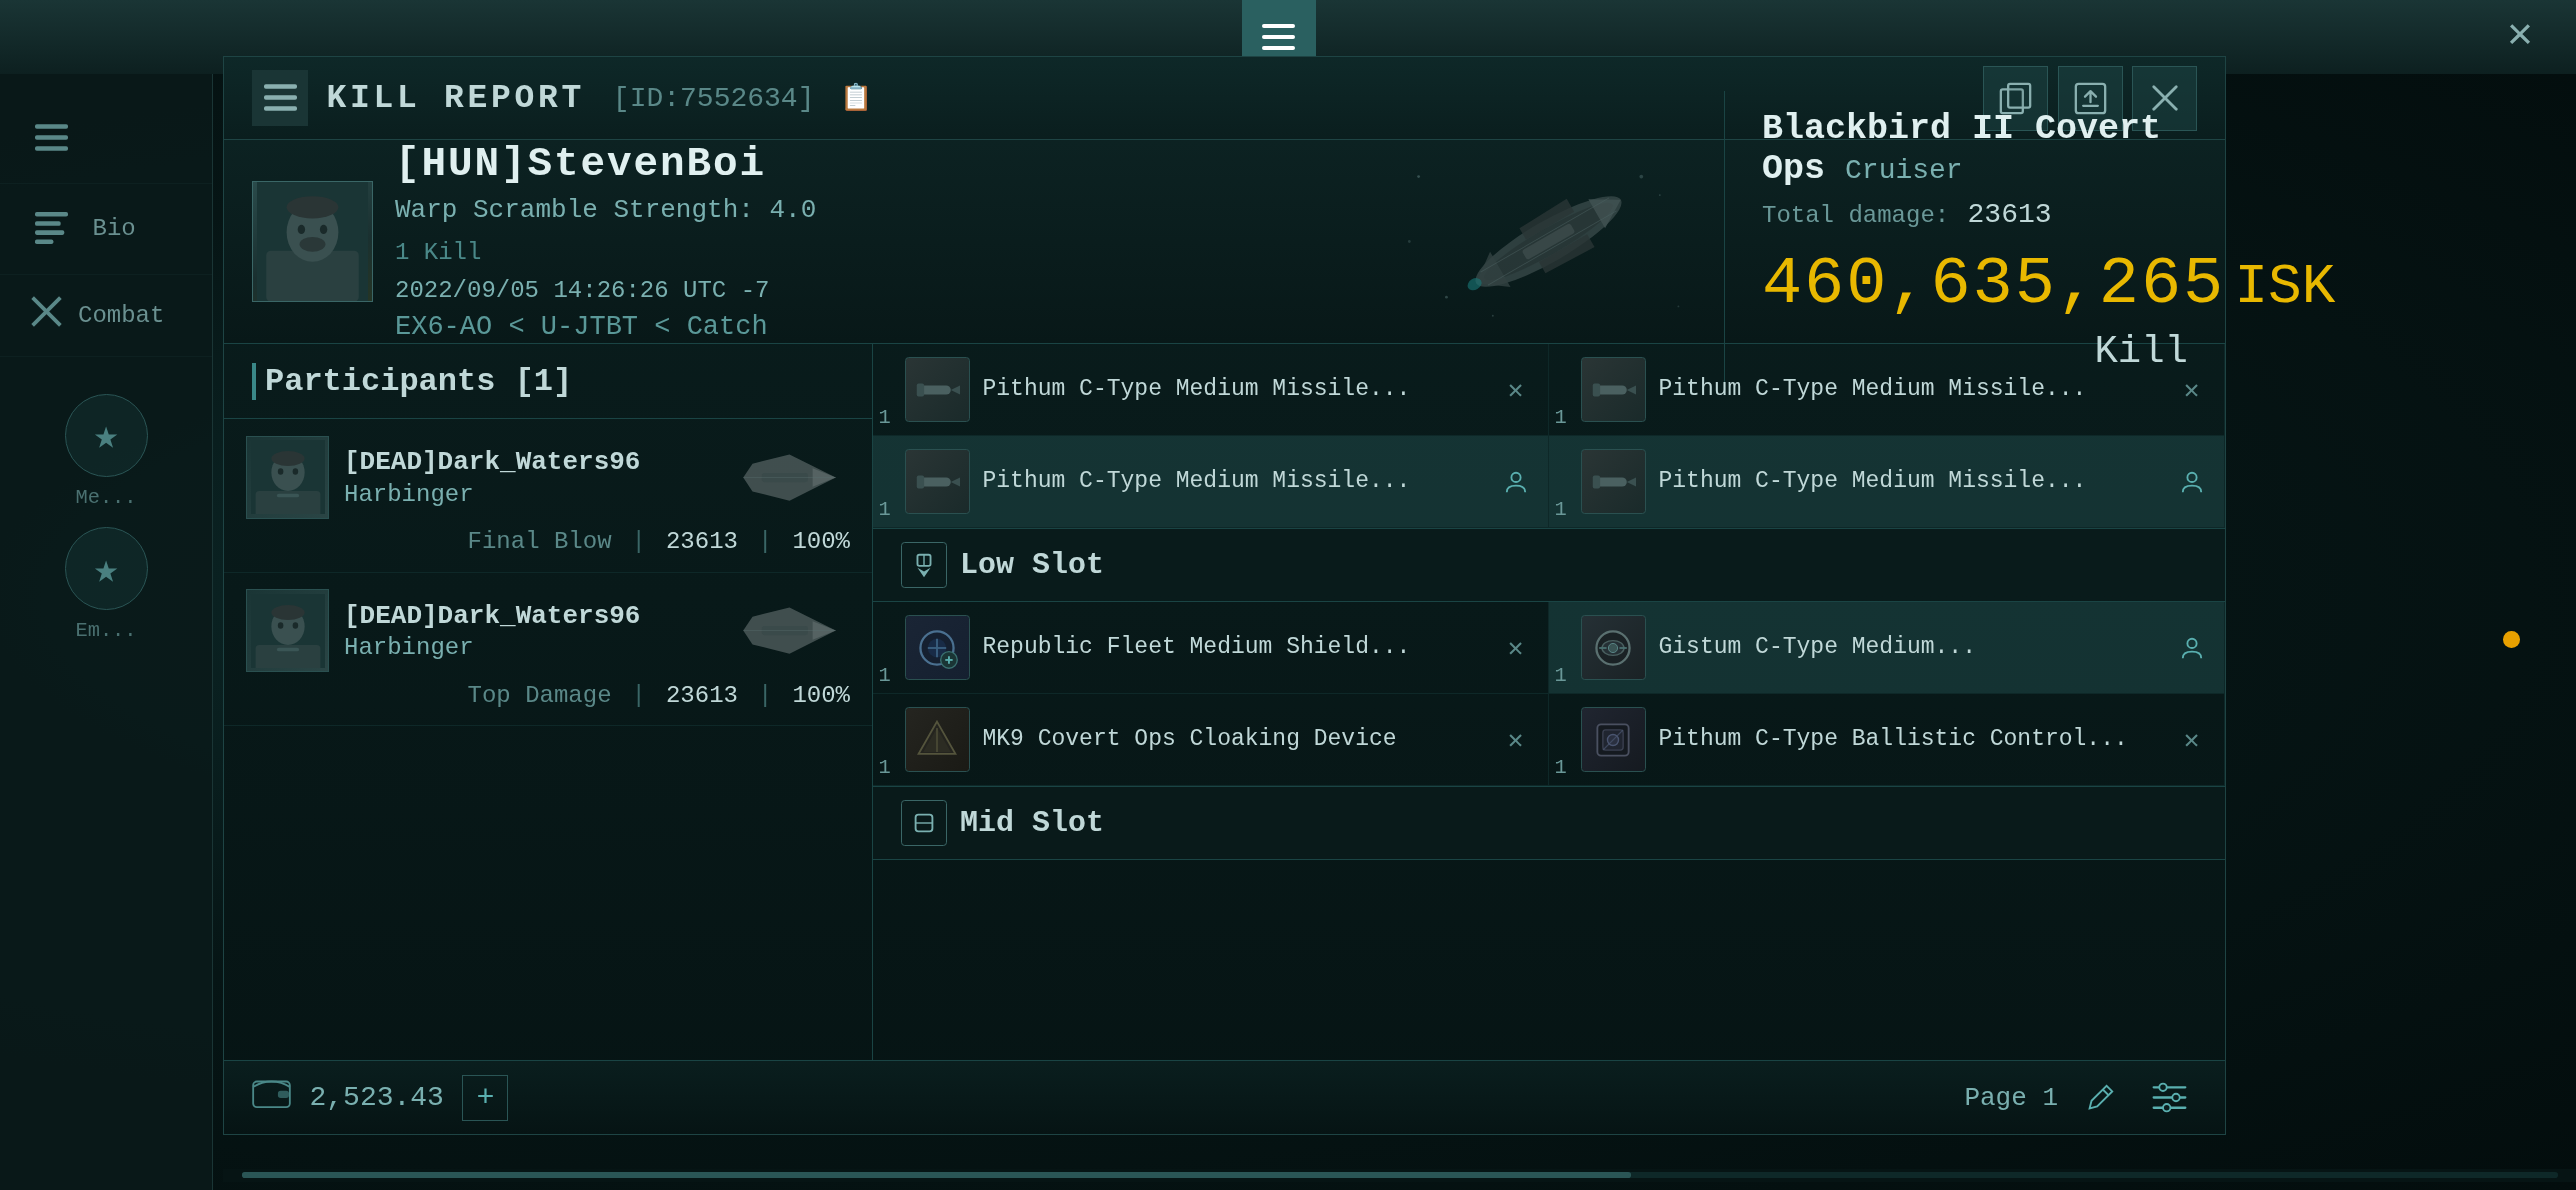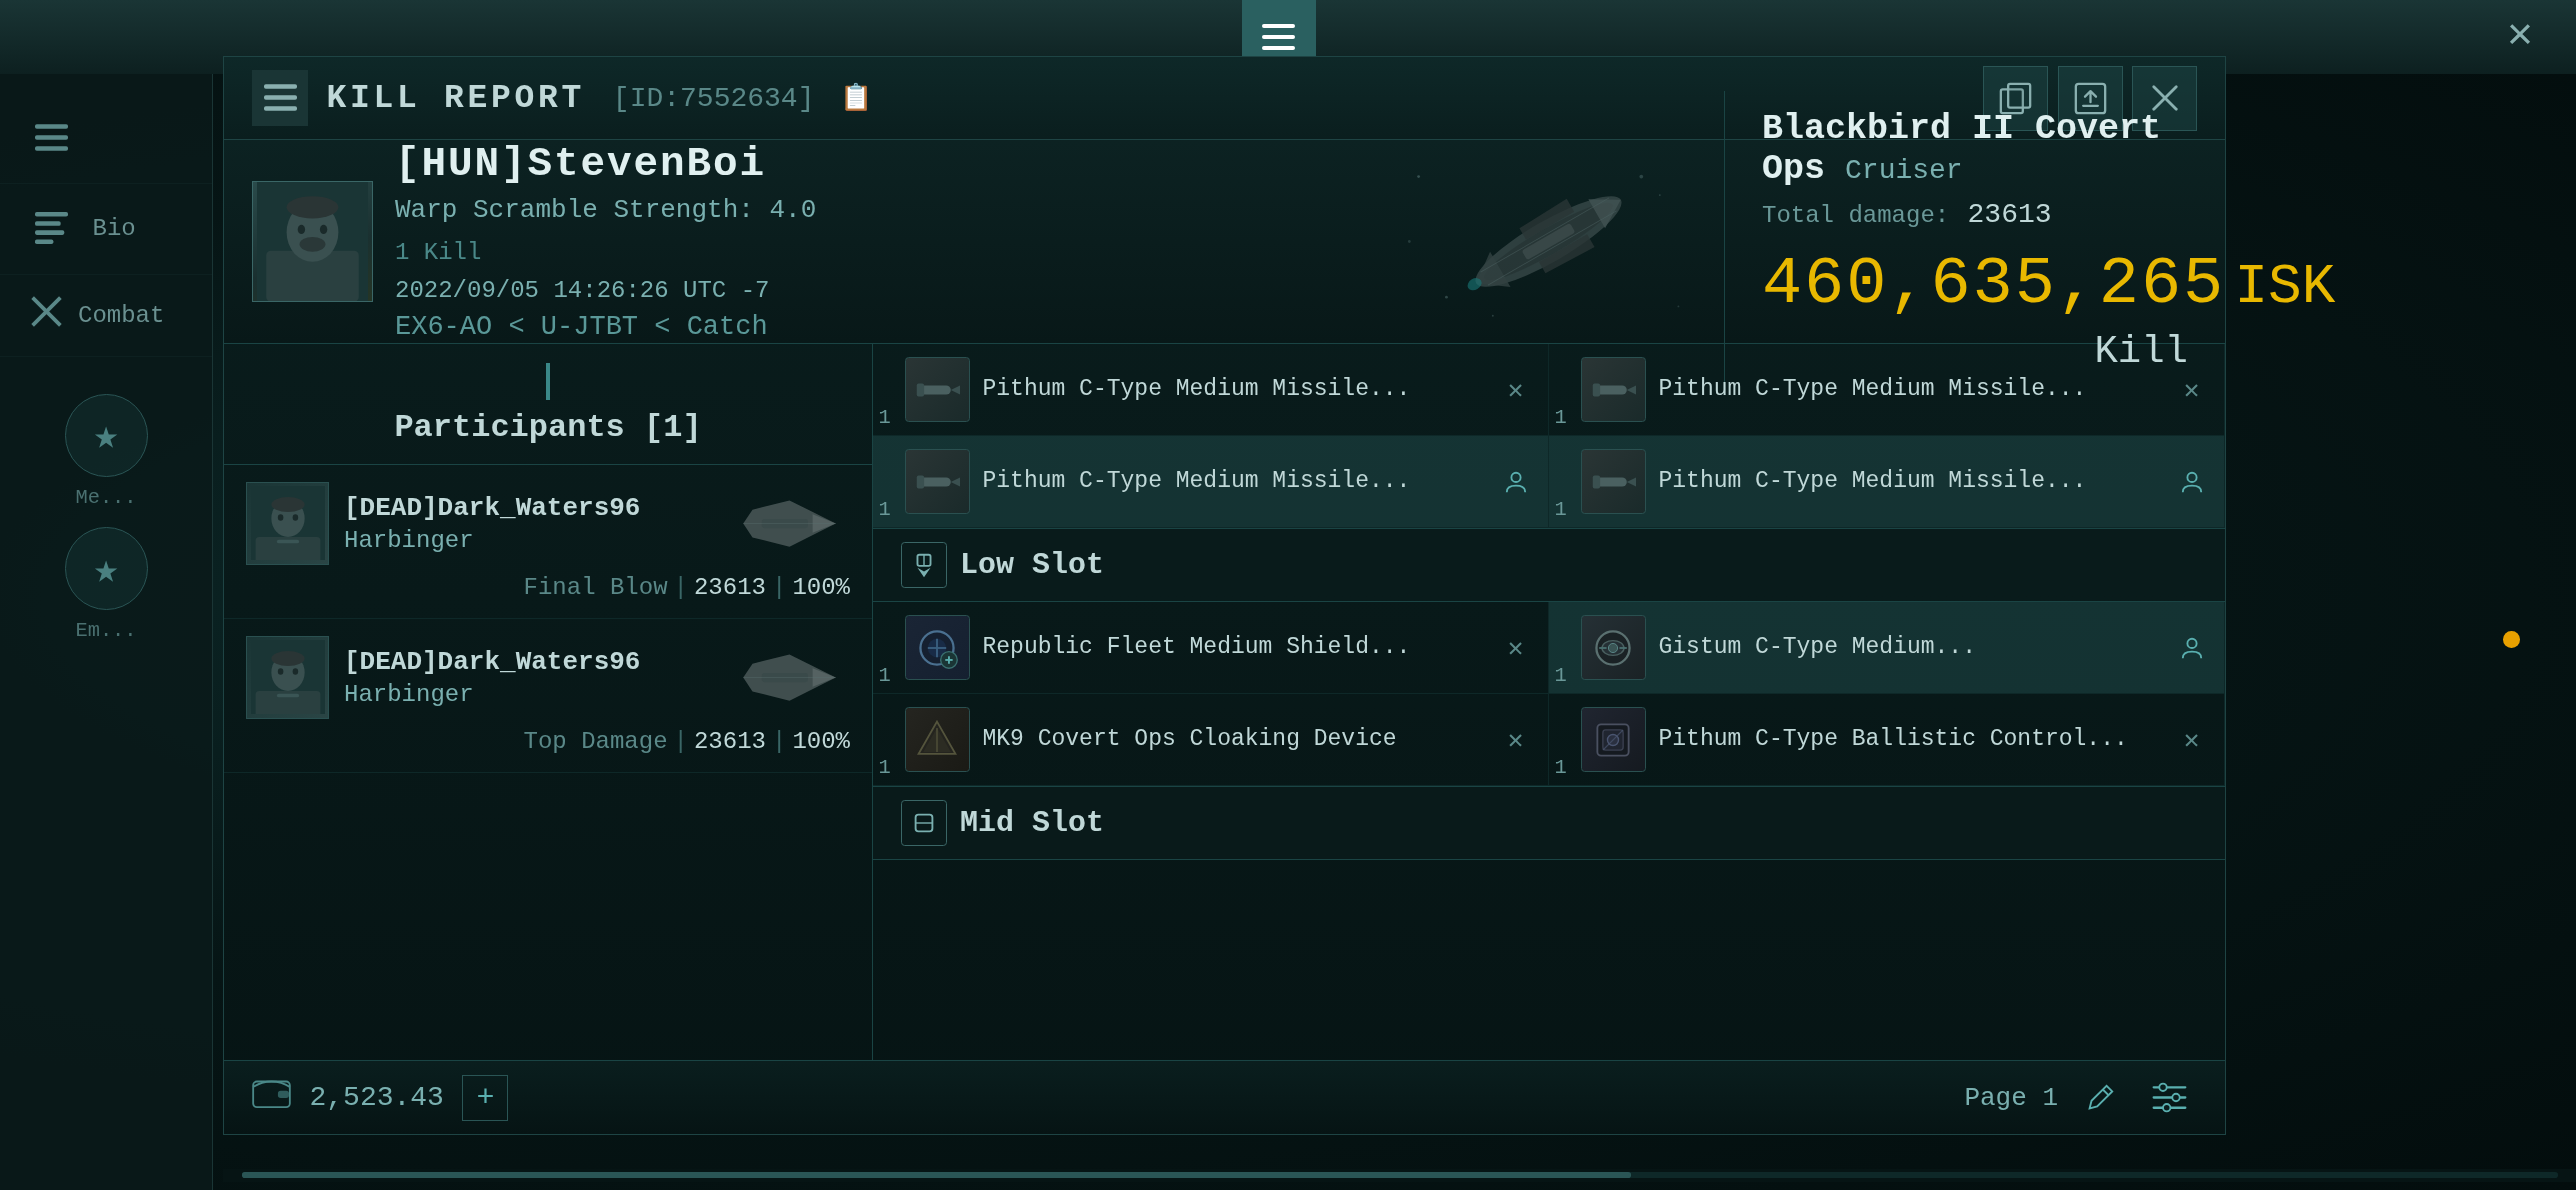--- a/index.html
+++ b/index.html
@@ -368,21 +368,20 @@
       flex-direction: column;
     }
 
     .col-header {
       padding: 18.5px 28px;
       border-bottom: 0.9px solid #1a4444;
       display: flex;
       align-items: center;
       gap: 9.3px;
       flex-shrink: 0;
-      flex-direction: column;
     }
 
     .col-header-bar {
       width: 3.7px;
       height: 37px;
       background: #3a8888;
     }
 
     .col-header-title {
       font-size: 32px;
@@ -434,21 +433,21 @@
       display: flex;
       align-items: center;
       justify-content: center;
     }
 
     .participant-bottom {
       display: flex;
       align-items: flex-start;
       justify-content: flex-end;
       padding-top: 9.3px;
-      gap: 6px;
+      gap: 20px;
       font-size: 24px;
       color: #7ab0b0;
     }
 
     .participant-bottom .label {
       color: #5a8888;
     }
 
     .participant-bottom .value {
       color: #c0d8d8;

